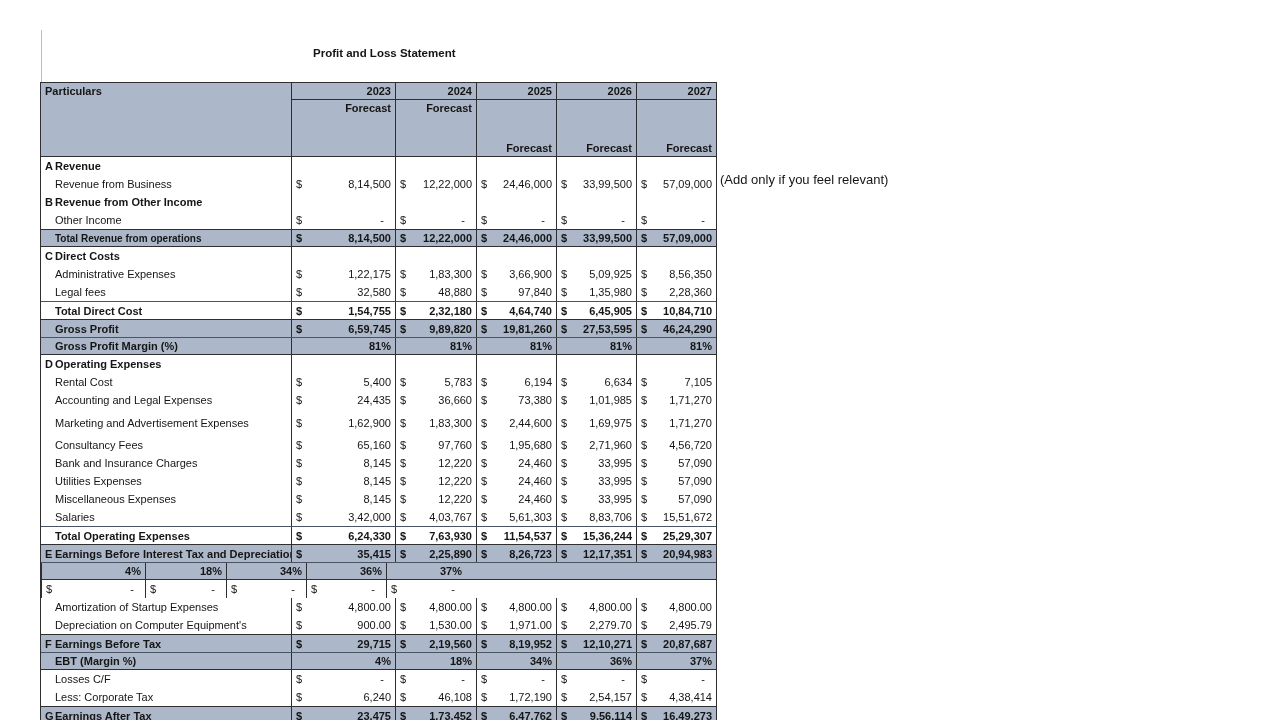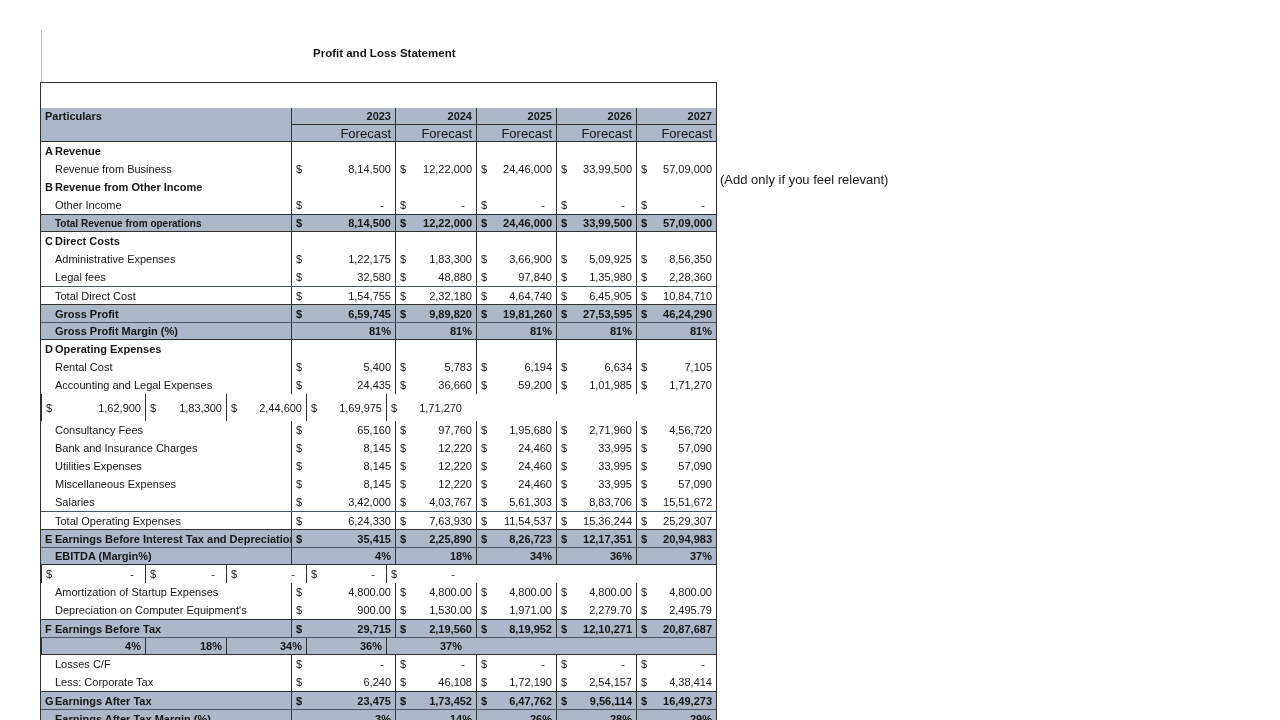--- a/index.html
+++ b/index.html
@@ -15,45 +15,45 @@
   }
   .vline{position:absolute;left:41px;top:30px;width:1px;height:688px;background:#bdbdbd;}
   .title{position:absolute;left:313px;top:47px;font-weight:bold;font-size:11.5px;white-space:nowrap;}
   .note{position:absolute;left:720px;top:172px;font-size:13px;white-space:nowrap;}
   .pageno{position:absolute;top:698px;right:14px;font-size:12px;color:#8c8c8c;}
 
   .pltable{
     position:absolute;left:40px;top:82px;width:675px;
     border:1.6px solid var(--bd);background:#fff;box-sizing:content-box;
   }
-  .thead{display:flex;background:var(--hl);border-bottom:1.5px solid var(--bd);margin-top:25px;}
+  .thead{display:flex;background:var(--hl);border-bottom:1.5px solid var(--bd);}
   .thlabel{width:250px;box-sizing:border-box;font-weight:bold;padding:2px 0 0 4px;}
   .thcols{display:flex;flex:1;border-radius:8px;}
   .thcol{display:flex;flex-direction:column;border-left:1.4px solid var(--bd);box-sizing:border-box;}
   .thcol:nth-child(1){width:104px;}
   .thcol:nth-child(2){width:81px;}
-  .thcol:nth-child(3),.thcol:nth-child(4),.thcol:nth-child(5){width:80px;}
+  .thcol:nth-child(3),.thcol:nth-child(4),.thcol:nth-child(5){width:80px;gap:40px;}
   .thyear{height:17px;display:flex;align-items:center;justify-content:flex-end;
     padding-right:4px;font-weight:bold;border-bottom:1px solid var(--bd);box-sizing:border-box;}
   .thfc{height:16px;display:flex;align-items:center;justify-content:flex-end;
-    padding-right:4px;font-weight:normal;font-size:13px;text-align:right;}
+    padding-right:4px;font-weight:bold;font-size:11px;text-align:right;}
 
   .r{display:flex;height:18px;background:#fff;box-sizing:border-box;}
   .r.tall{height:27px;}
   .cl{width:250px;display:flex;align-items:center;overflow:hidden;white-space:nowrap;box-sizing:border-box;}
   .letter{width:14px;padding-left:4px;font-weight:bold;flex-shrink:0;box-sizing:border-box;}
   .lbl{flex:1;overflow:hidden;}
   .cv{display:flex;align-items:center;justify-content:space-between;
     border-left:1.4px solid var(--bd);box-sizing:border-box;padding:0 4px;}
   .w0{width:104px;}.w1{width:81px;}.w2,.w3,.w4{width:80px;}
   .cv.pct{justify-content:flex-end;}
   .num.dash{margin-right:7px;}
 
   .section .lbl{font-weight:bold;}
-  .total .lbl,.total .cv{font-weight:normal;}
+  .total .lbl,.total .cv{font-weight:bold;}
   .highlight,.highlight_pct{background:var(--hl);}
   .highlight .lbl,.highlight .cv,.highlight .letter,
   .highlight_pct .lbl,.highlight_pct .cv{font-weight:bold;}
   .small .lbl{font-size:10px;}
 
   .bt{border-top:1.4px solid var(--bd);}
   .btthin{border-top:1px solid var(--thin);}
   .bb{border-bottom:1.4px solid var(--bd);}
   .bt2{border-top:1px solid var(--thin);}
   .tbody .r:last-child.bb{border-bottom:none;}
@@ -373,32 +373,36 @@
           <div class="cv w0">
             <span class="cur">$</span>
             <span class="num">24,435</span>
           </div>
           <div class="cv w1">
             <span class="cur">$</span>
             <span class="num">36,660</span>
           </div>
           <div class="cv w2">
             <span class="cur">$</span>
-            <span class="num">59,200</span>
+            <span class="num">73,380</span>
           </div>
           <div class="cv w3">
             <span class="cur">$</span>
             <span class="num">1,01,985</span>
           </div>
           <div class="cv w4">
             <span class="cur">$</span>
             <span class="num">1,71,270</span>
           </div>
         </div>
         <div class="r item tall">
+          <div class="cl">
+            <span class="letter"></span>
+            <span class="lbl">Marketing and Advertisement Expenses</span>
+          </div>
           <div class="cv w0">
             <span class="cur">$</span>
             <span class="num">1,62,900</span>
           </div>
           <div class="cv w1">
             <span class="cur">$</span>
             <span class="num">1,83,300</span>
           </div>
           <div class="cv w2">
             <span class="cur">$</span>
@@ -589,24 +593,20 @@
           <div class="cv w3">
             <span class="cur">$</span>
             <span class="num">12,17,351</span>
           </div>
           <div class="cv w4">
             <span class="cur">$</span>
             <span class="num">20,94,983</span>
           </div>
         </div>
         <div class="r highlight_pct btthin bb">
-          <div class="cl">
-            <span class="letter"></span>
-            <span class="lbl">EBITDA (Margin%)</span>
-          </div>
           <div class="cv w0 pct">
             <span class="num">4%</span>
           </div>
           <div class="cv w1 pct">
             <span class="num">18%</span>
           </div>
           <div class="cv w2 pct">
             <span class="num">34%</span>
           </div>
           <div class="cv w3 pct">
@@ -710,20 +710,24 @@
           <div class="cv w3">
             <span class="cur">$</span>
             <span class="num">12,10,271</span>
           </div>
           <div class="cv w4">
             <span class="cur">$</span>
             <span class="num">20,87,687</span>
           </div>
         </div>
         <div class="r highlight_pct btthin bb">
+          <div class="cl">
+            <span class="letter"></span>
+            <span class="lbl">EBT (Margin %)</span>
+          </div>
           <div class="cv w0 pct">
             <span class="num">4%</span>
           </div>
           <div class="cv w1 pct">
             <span class="num">18%</span>
           </div>
           <div class="cv w2 pct">
             <span class="num">34%</span>
           </div>
           <div class="cv w3 pct">

